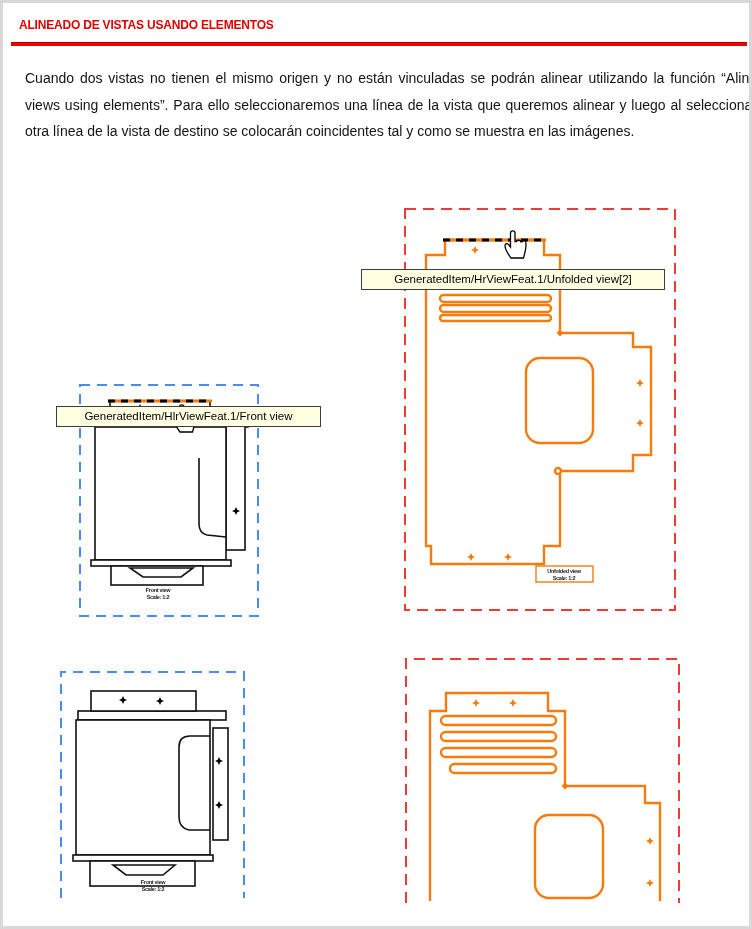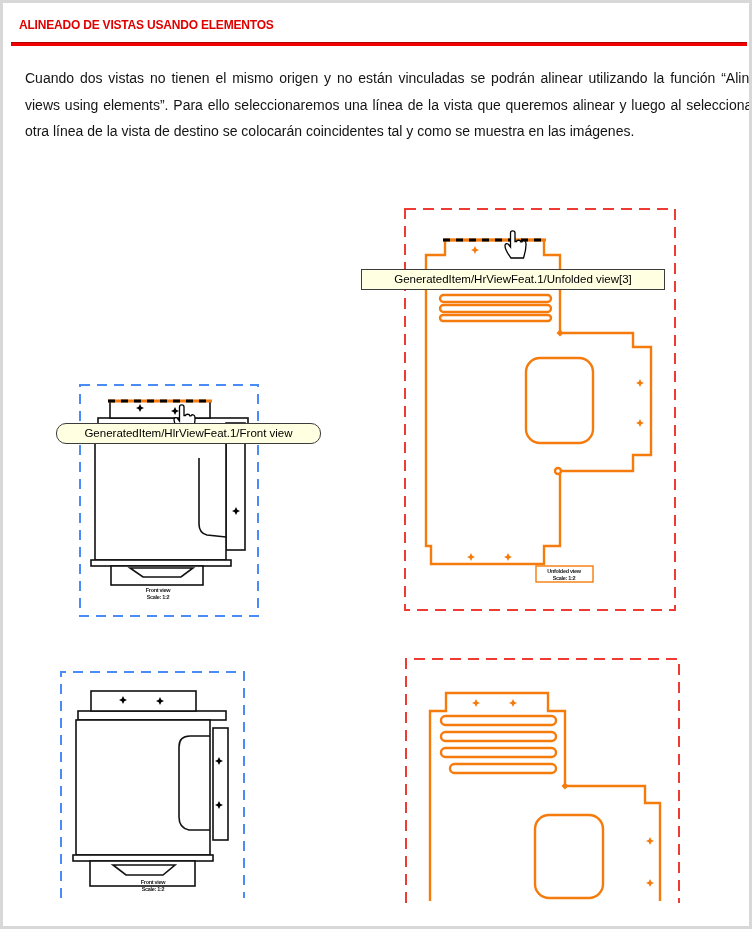--- a/index.html
+++ b/index.html
@@ -10,21 +10,21 @@
          font-size:12px;font-weight:bold;letter-spacing:-0.2px;color:#e00000;}
   .rule{position:absolute;left:8px;top:39px;width:736px;height:3px;
         background:#f20000;border-top:1px solid #b30000;}
   .para{position:absolute;left:10px;top:50px;width:732px;margin:12px;
         font-size:14px;line-height:26.5px;color:#141414;text-align:justify;}
   .drawing{position:absolute;}
   .tooltip{position:absolute;height:19px;line-height:19px;background:#ffffe1;
            border:1px solid #3c3c3c;font-size:11.5px;color:#000;text-align:center;
            white-space:nowrap;overflow:hidden;z-index:5;}
   .tt-unfolded{left:358px;top:266px;width:302px;}
-  .tt-front{left:53px;top:420px;width:263px;border-radius:10px;}
+  .tt-front{left:53px;top:403px;width:263px;}
   svg{display:block;}
   .cap{font-size:5.5px;fill:#1a1a1a;text-anchor:middle;font-weight:bold;letter-spacing:-0.3px;}
 </style>
 </head>
 <body>
 
 <div class="page">
 
   <h1 class="title">ALINEADO DE VISTAS USANDO ELEMENTOS</h1>
   <div class="rule"></div>
@@ -124,16 +124,16 @@
     </g>
     <path d="M0,-3.5 L3.5,0 L0,3.5 L-3.5,0 Z" transform="translate(167,133)" fill="#f57b0c"></path>
     <g fill="#f57b0c">
       <path d="M0,-4 L1.3,-1.3 L4,0 L1.3,1.3 L0,4 L-1.3,1.3 L-4,0 L-1.3,-1.3 Z" transform="translate(78,50)"></path>
       <path d="M0,-4 L1.3,-1.3 L4,0 L1.3,1.3 L0,4 L-1.3,1.3 L-4,0 L-1.3,-1.3 Z" transform="translate(115,50)"></path>
       <path d="M0,-4 L1.3,-1.3 L4,0 L1.3,1.3 L0,4 L-1.3,1.3 L-4,0 L-1.3,-1.3 Z" transform="translate(252,188)"></path>
       <path d="M0,-4 L1.3,-1.3 L4,0 L1.3,1.3 L0,4 L-1.3,1.3 L-4,0 L-1.3,-1.3 Z" transform="translate(252,230)"></path>
     </g>
   </svg>
 
-  <div class="tooltip tt-unfolded">GeneratedItem/HrViewFeat.1/Unfolded view[3]</div>
+  <div class="tooltip tt-unfolded">GeneratedItem/HrViewFeat.1/Unfolded view[2]</div>
   <div class="tooltip tt-front">GeneratedItem/HlrViewFeat.1/Front view</div>
 
 </div>
 
 </body></html>

